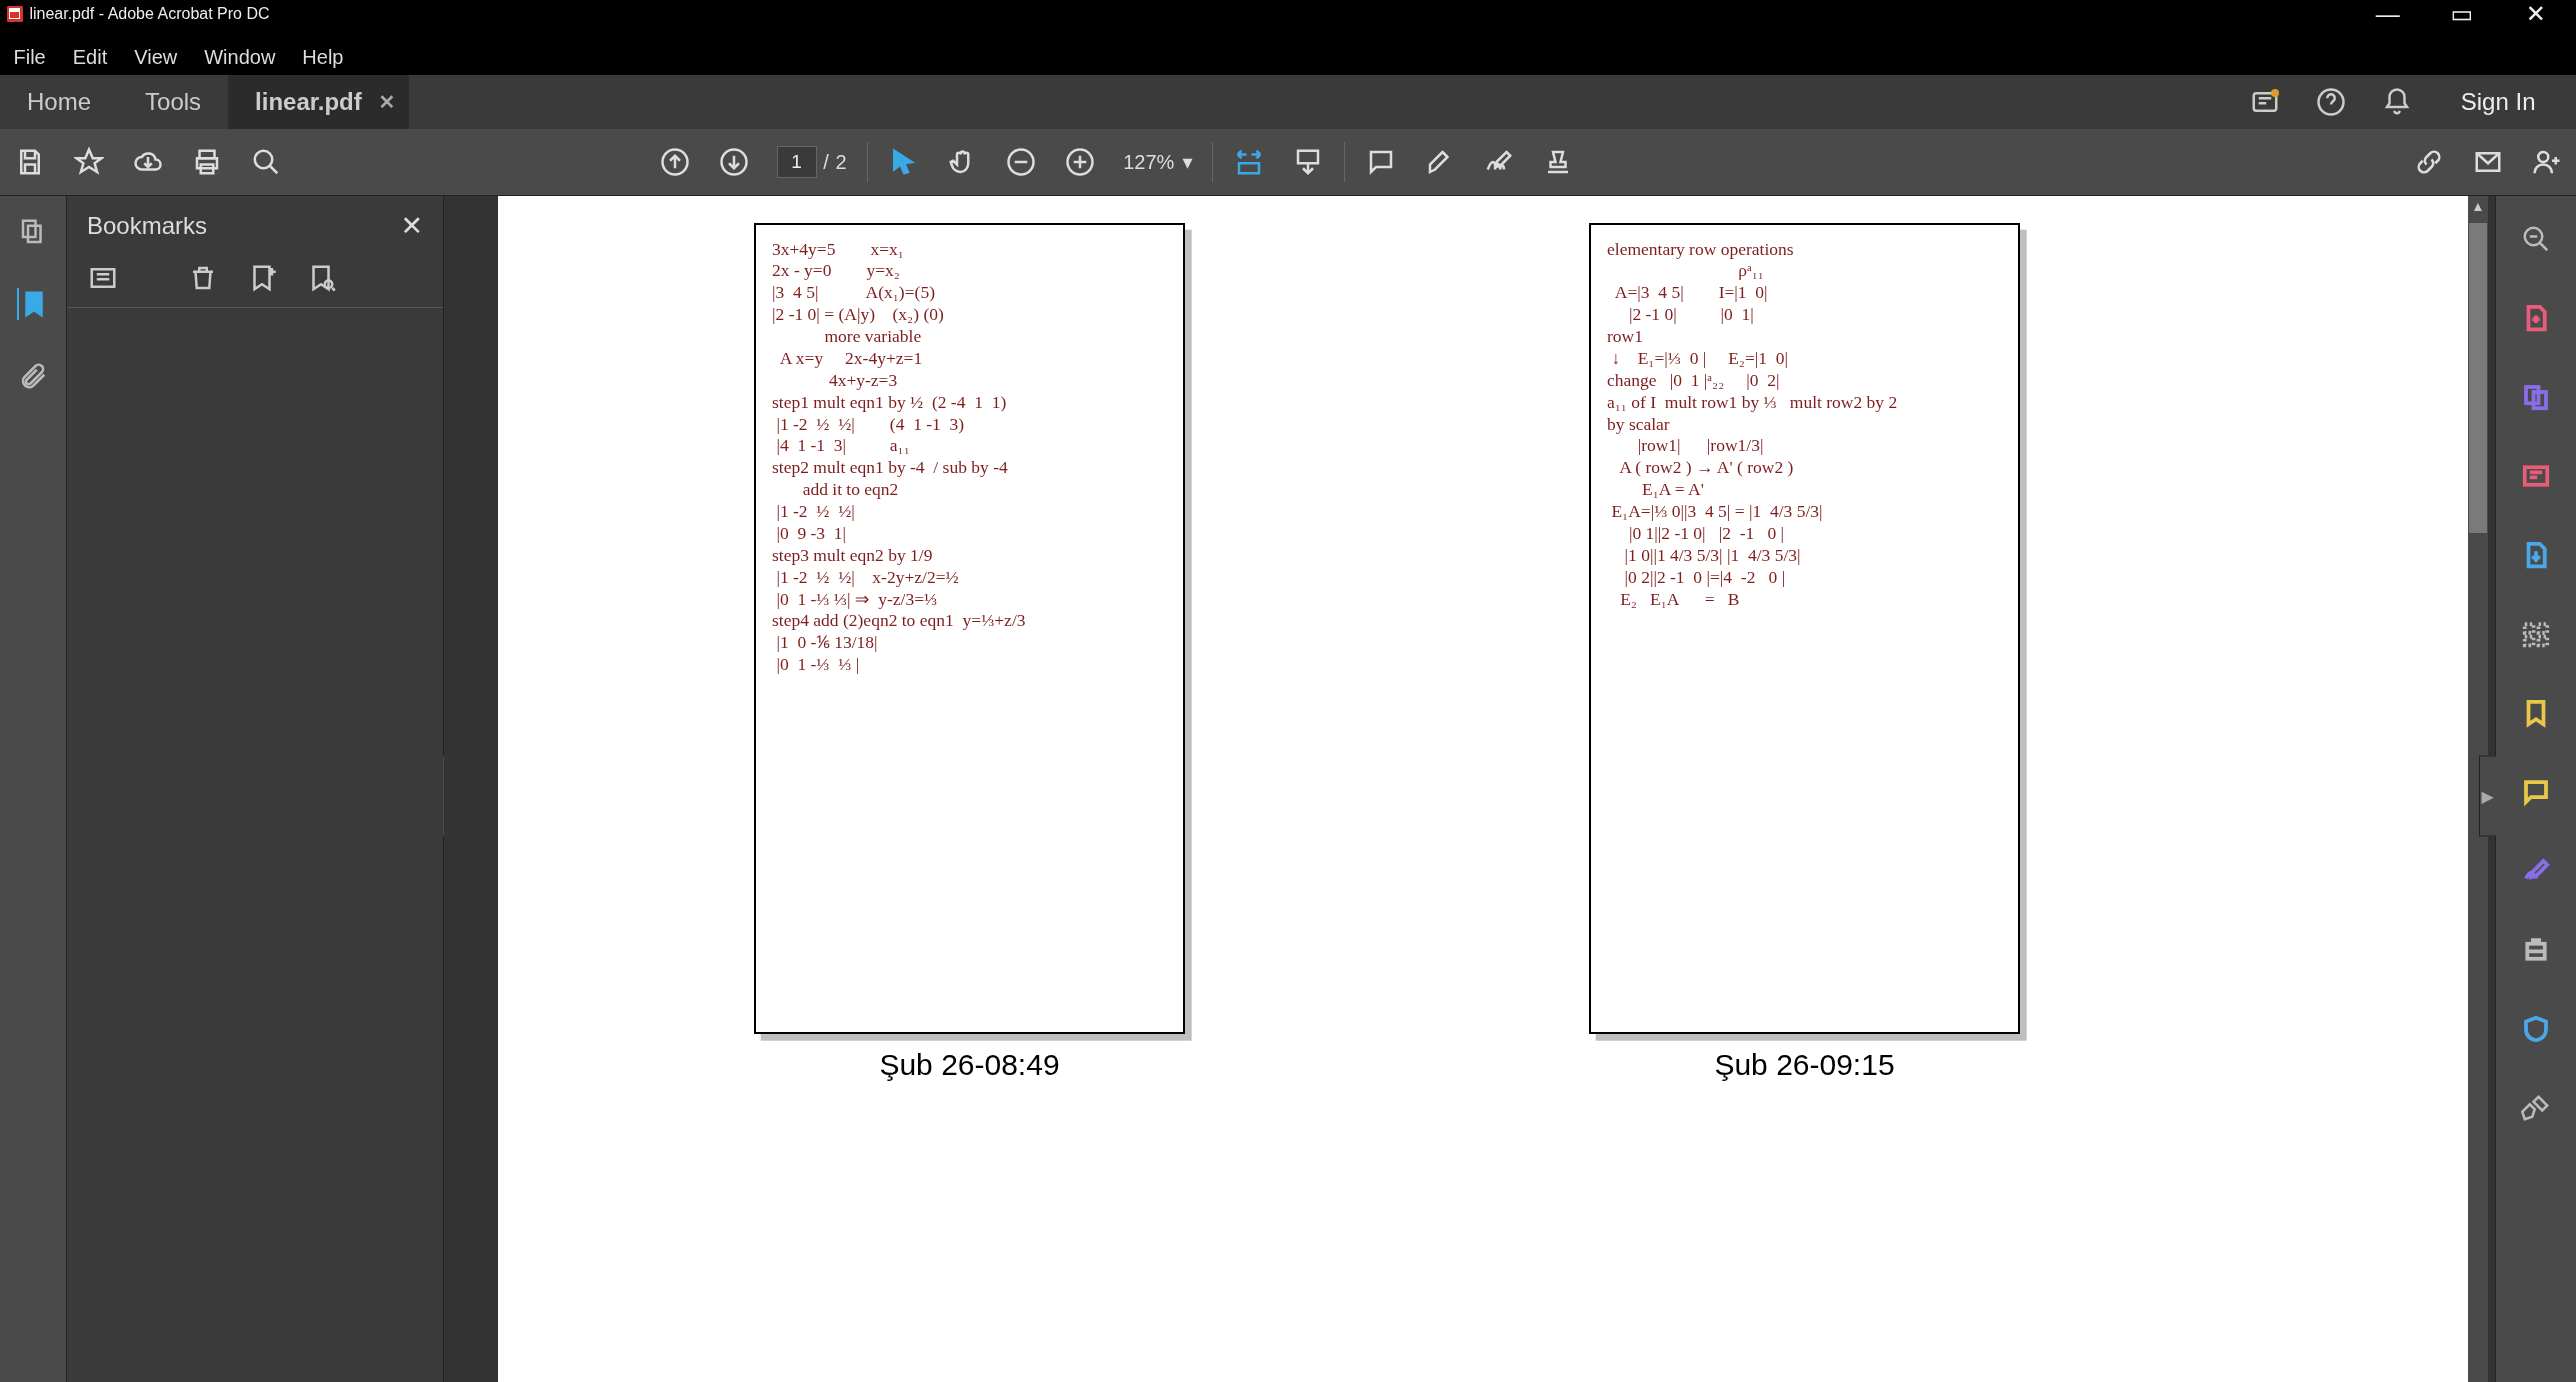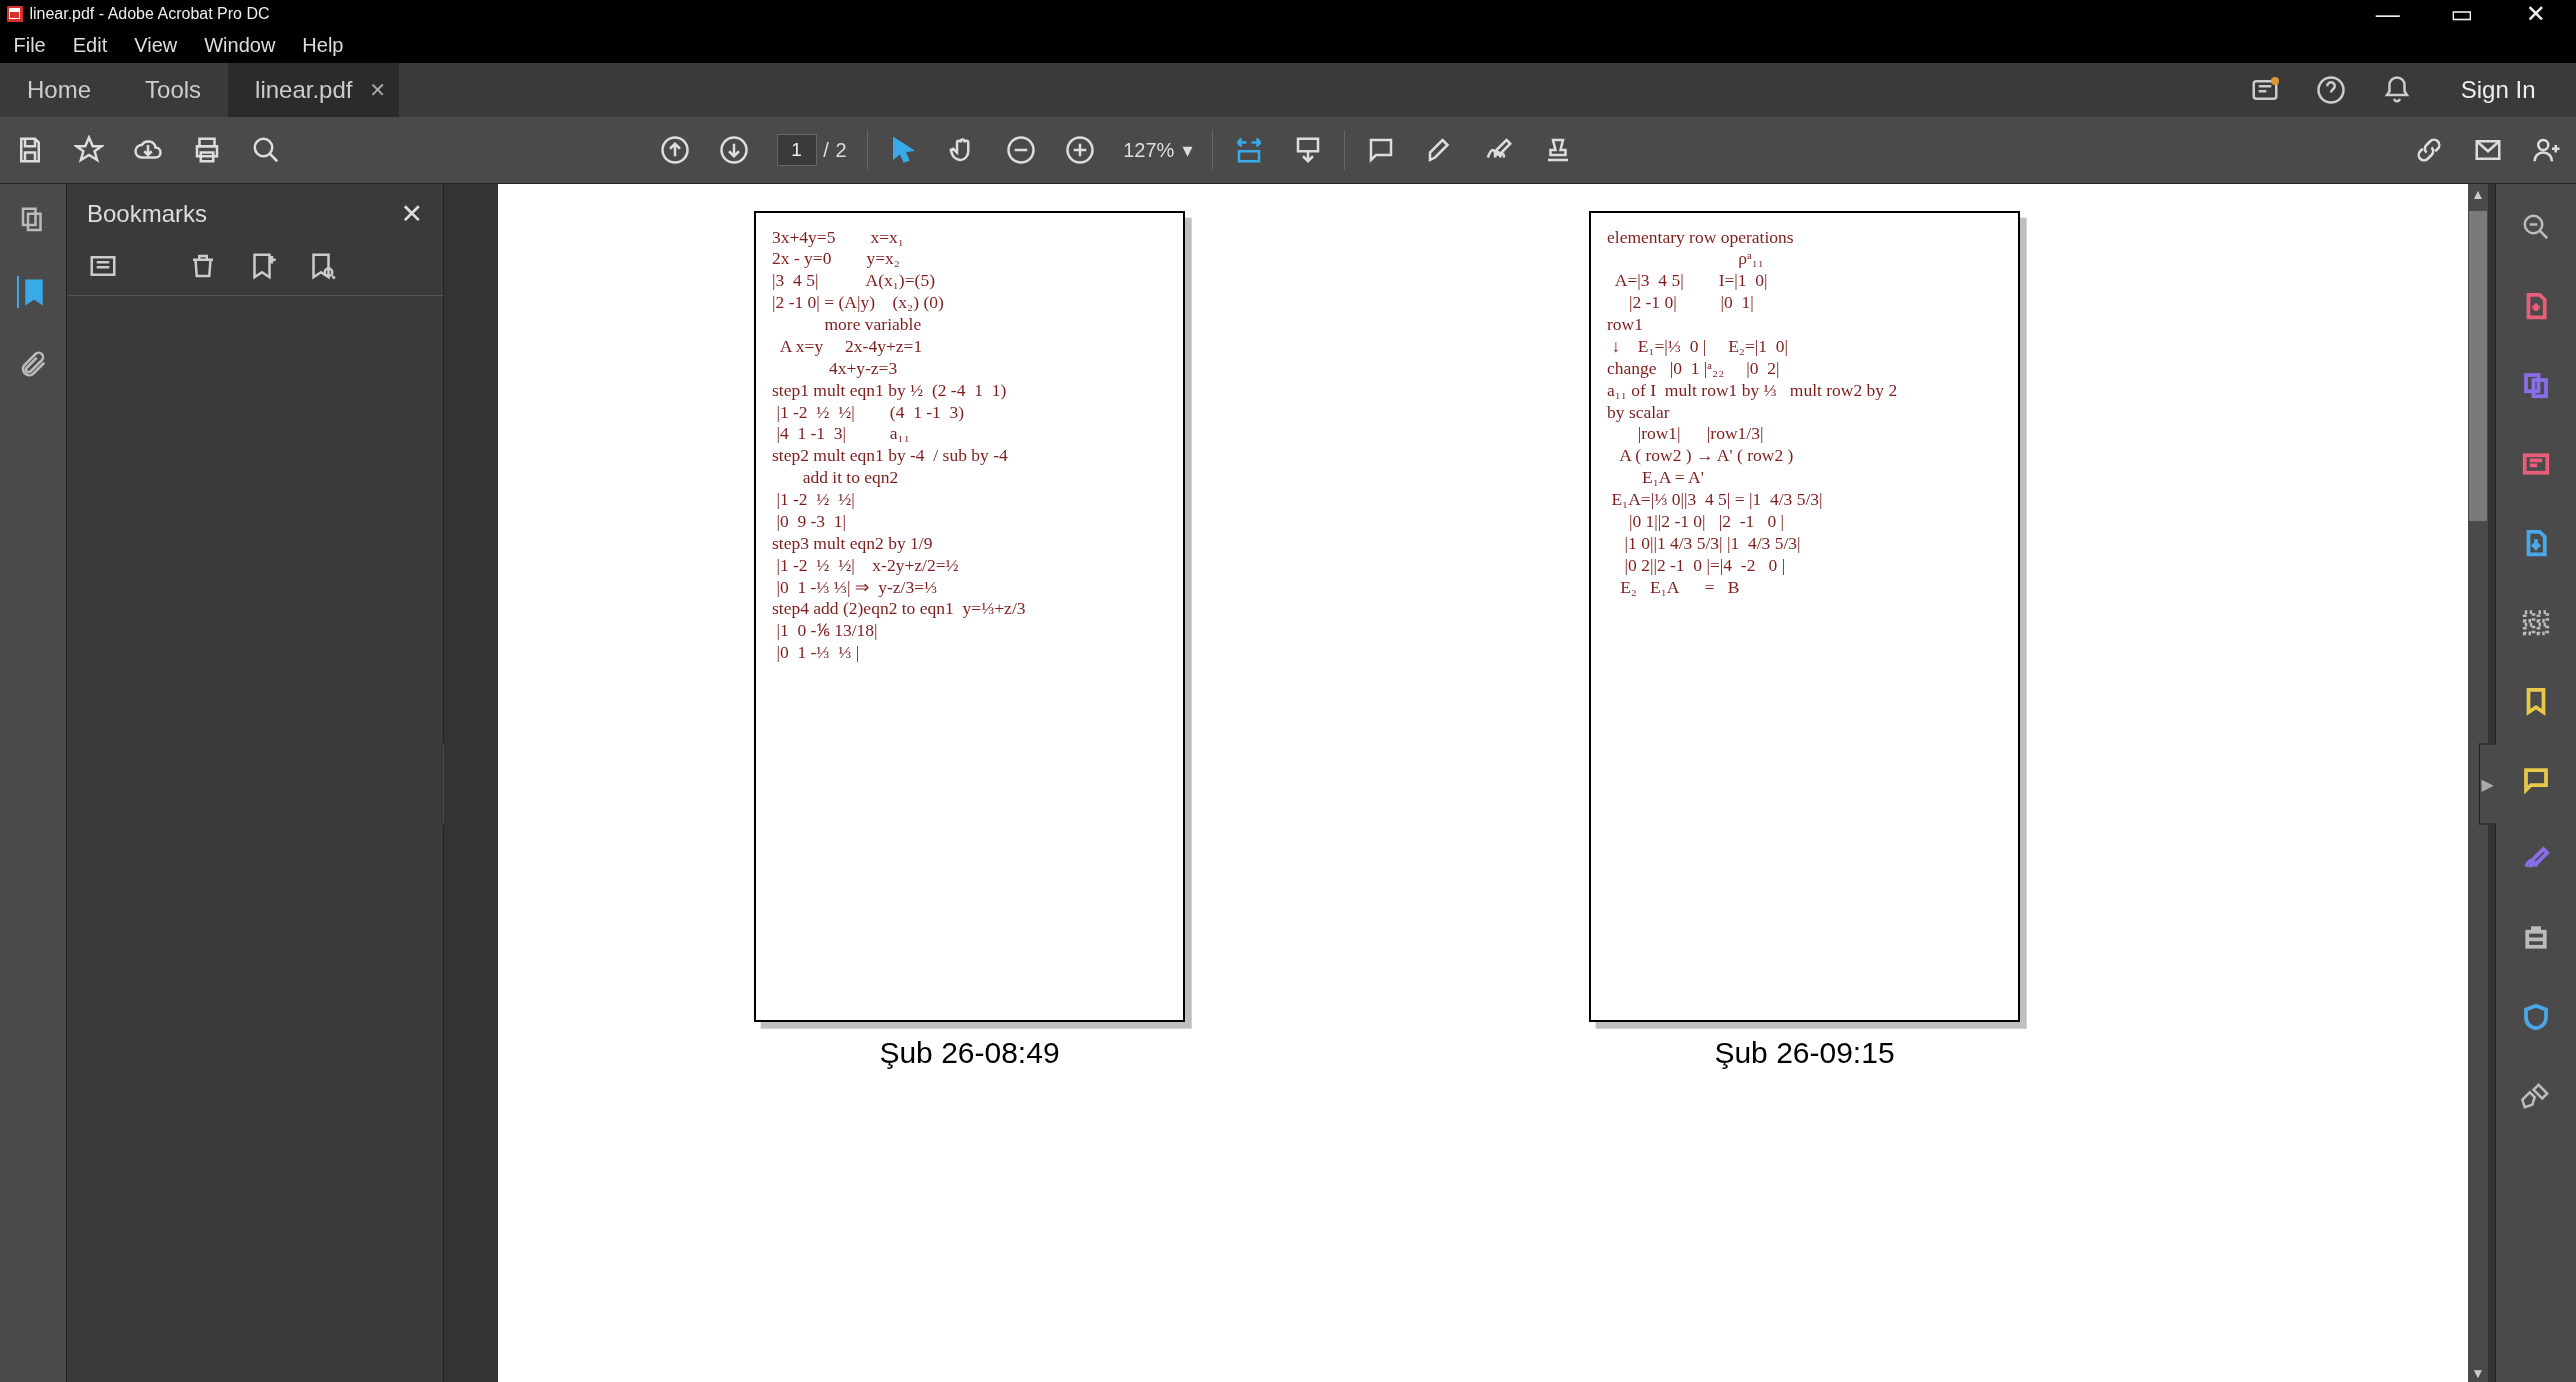--- a/index.html
+++ b/index.html
@@ -39,34 +39,35 @@
   
   .menubar {
     height: 36px;
     background: #000;
     display: flex;
     align-items: center;
     gap: 27px;
     padding: 0 13.5px;
     font-size: 20px;
     color: #ddd;
+    margin-top: 12px;
   }
   
   .toptabs {
     height: 54px;
     background: #3a3a3a;
     display: flex;
     align-items: stretch;
   }
   .toptabs .tab {
     display:flex; align-items:center; justify-content:center;
     padding: 0 27px; font-size: 24px; color:#ccc;
   }
   .toptabs .tab.file {
-    background:#2b2b2b; position:relative; padding-right:47px;
+    background:#2b2b2b; position:relative; padding-right:47px;font-weight:bold;
   }
   .toptabs .tab.file .close { position:absolute; right:13.5px; font-size:20px; color:#aaa;}
   .toptabs .right-icons {
     margin-left:auto; display:flex; align-items:center; gap:34px; padding:0 27px;
   }
   .ic { width:32px; height:32px; display:flex; align-items:center; justify-content:center; }
   .ic svg { width:30px; height:30px; stroke:#ccc; fill:none; stroke-width:2; }
   .ic.badge { position:relative; }
   .ic.badge:after{content:""; position:absolute; top:2.7px; right:2.7px; width:8px; height:8px; background:#d93; border-radius:50%;}
   .signin { font-size:24px; color:#eee; padding:0 13.5px;}

